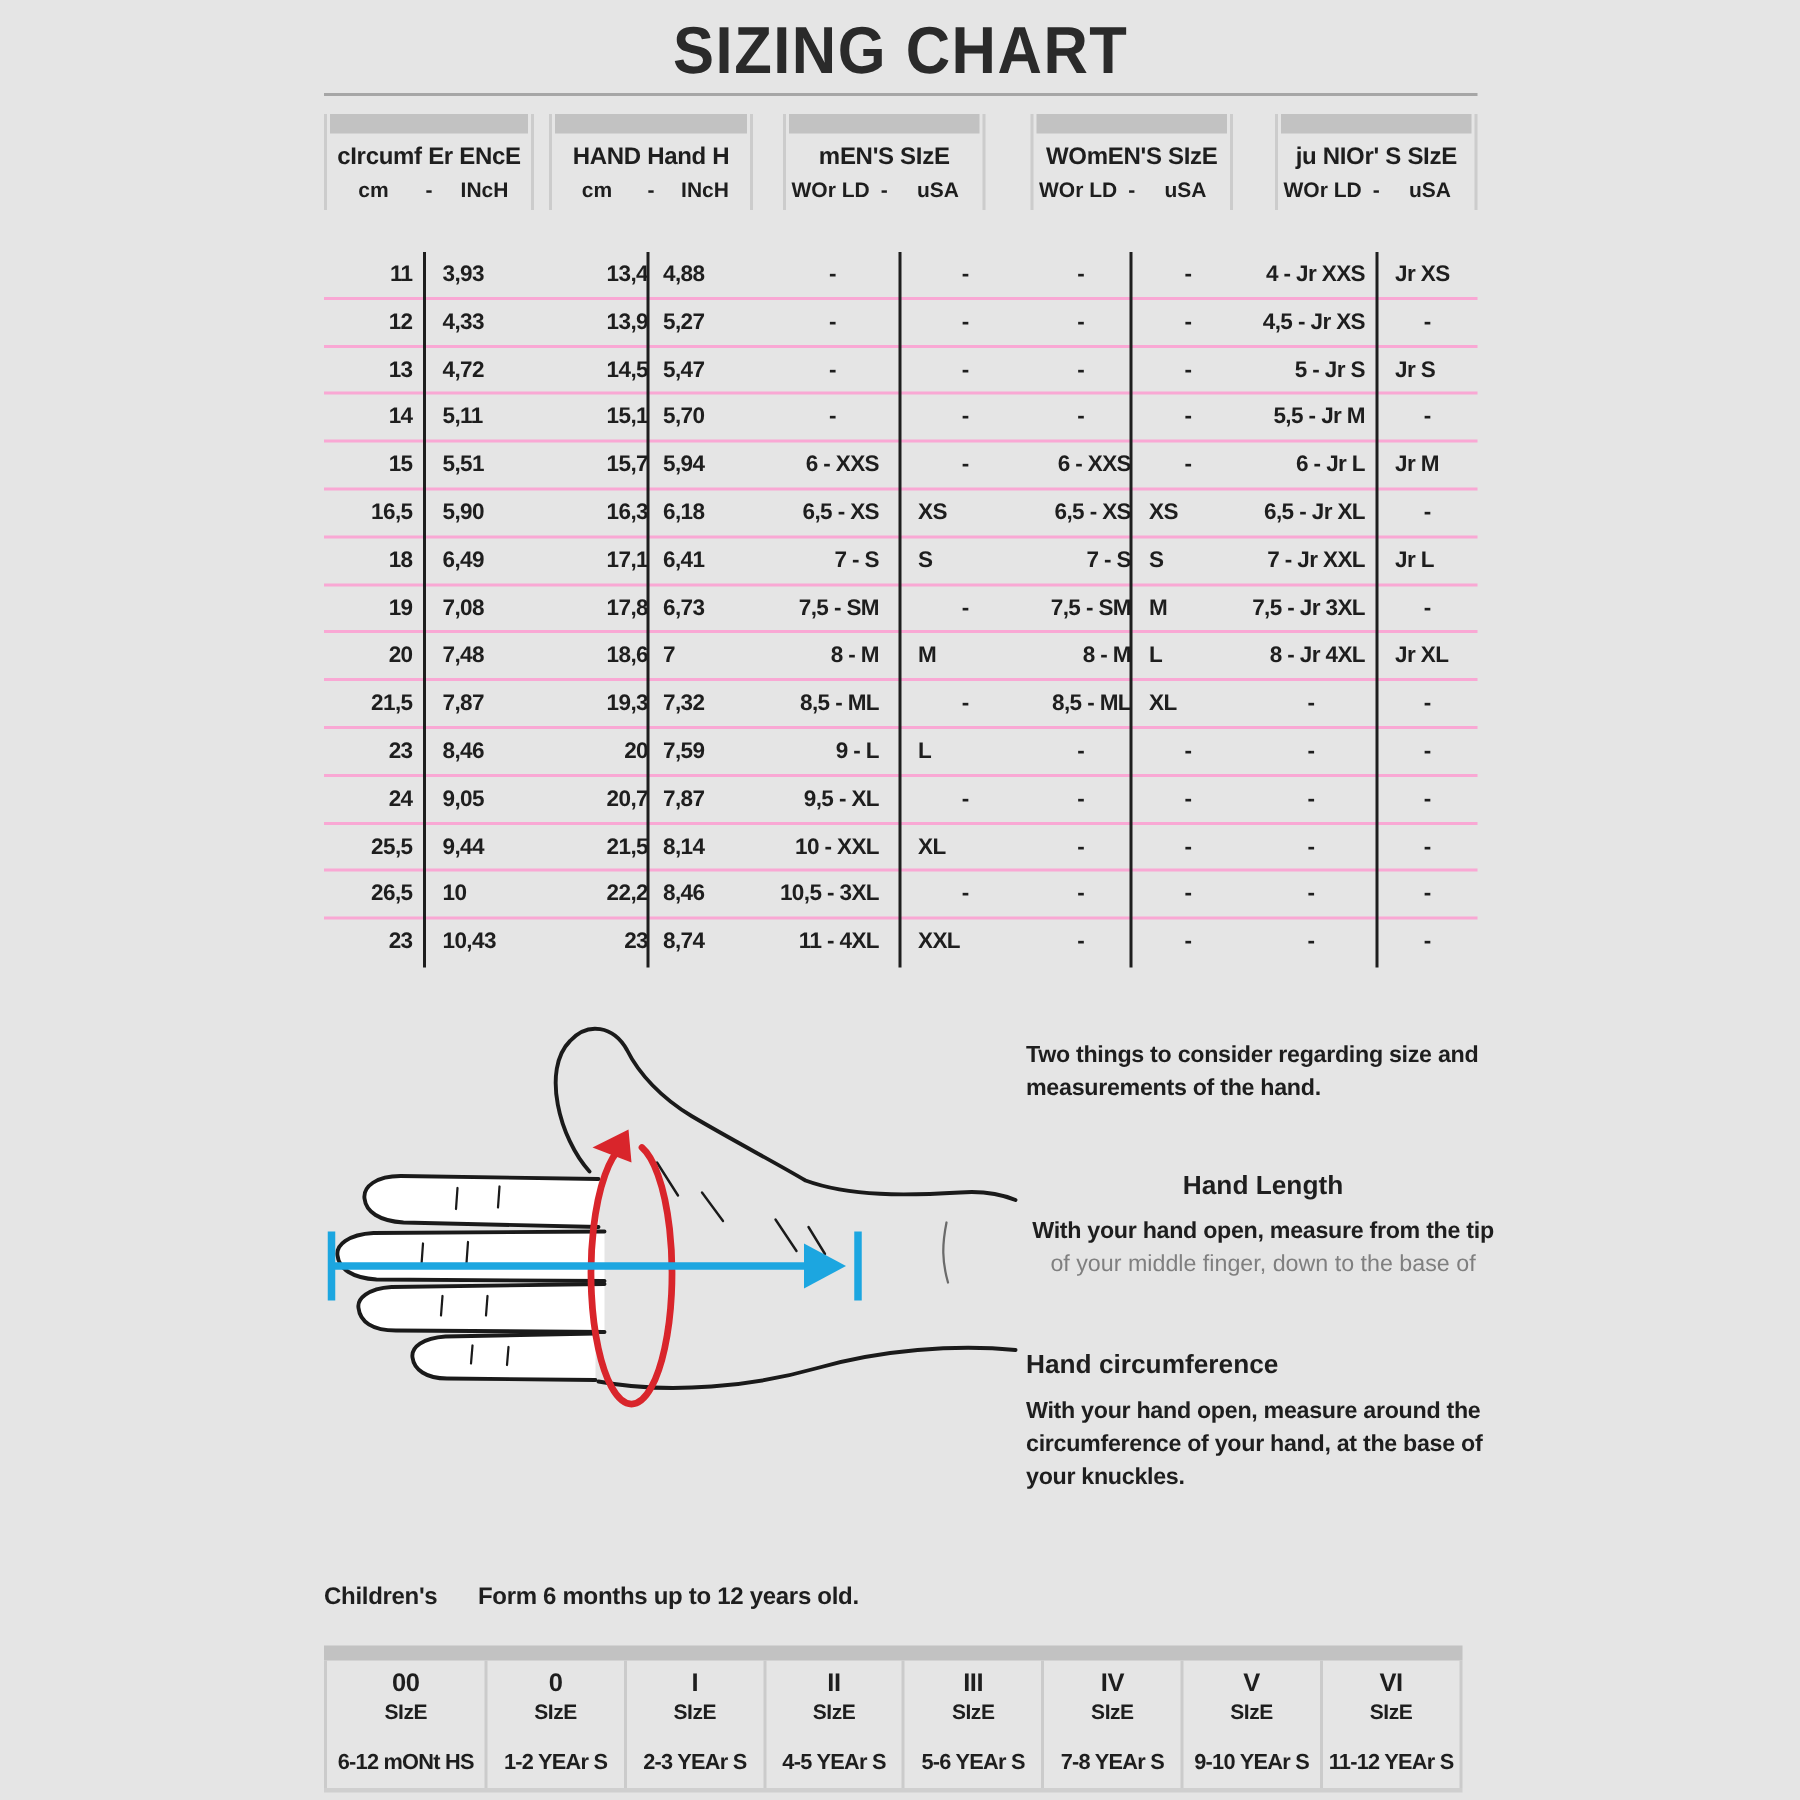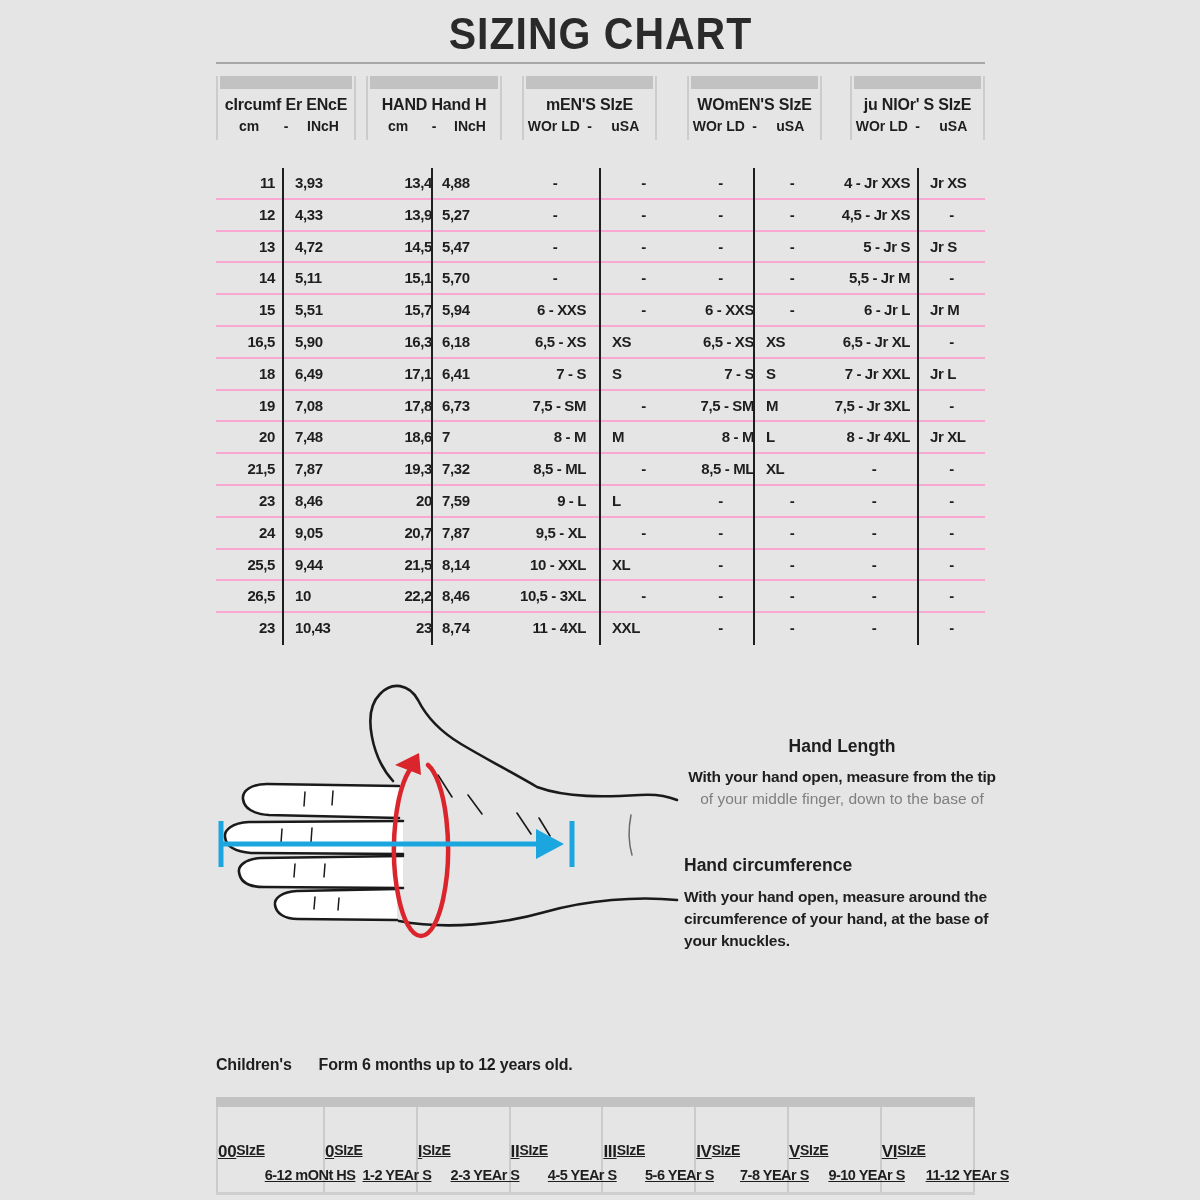--- a/index.html
+++ b/index.html
@@ -38,22 +38,22 @@
   .instr .line.light{font-weight:normal;color:#7f7f7f;letter-spacing:0;}
   .instr .heading{font-size:17.5px;font-weight:bold;line-height:22px;}
   .sec1{margin-top:42px;text-align:center;} .sec1 .body{margin-top:9px;}
   .sec2{margin-top:44px;} .sec2 .body{margin-top:10px;}
   
   .child-label{position:absolute;left:216px;top:1056px;font-size:16px;font-weight:bold;letter-spacing:-0.2px;}
   .child-label .note{margin-left:27px;}
   .ctable{position:absolute;left:216px;top:1097px;width:759px;}
   .cbar{height:10px;background:#c2c2c2;}
   .ccols{display:flex;height:85px;border-left:2px solid #cbcbcb;}
-  .ccol{border-right:2px solid #cbcbcb;box-sizing:border-box;display:flex;flex-direction:row;
-        align-items:center;width:92.8px;flex:none;text-decoration:underline;}
+  .ccol{border-right:2px solid #cbcbcb;box-sizing:border-box;display:flex;flex-direction:column;
+        align-items:center;width:92.8px;flex:none;}
   .ccol.first{width:107px;}
   .ccol.last{flex:1;}
   .csize{margin-top:5px;font-size:17px;font-weight:bold;letter-spacing:-0.3px;}
   .cword{margin-top:1px;font-size:14px;font-weight:bold;letter-spacing:-0.3px;}
   .cage{margin-top:auto;margin-bottom:9px;font-size:14.5px;font-weight:bold;
         letter-spacing:-0.5px;white-space:nowrap;}
   .cbottom{height:3px;background:#cfcfcf;}
 </style>
 </head>
 <body>
@@ -329,20 +329,24 @@
     </g>
     <g stroke="#1ca6e0" fill="#1ca6e0">
       <line x1="38" y1="169" x2="352" y2="169" stroke-width="5"></line>
       <polygon stroke="none" points="379,169 351,154 351,184"></polygon>
       <line x1="36" y1="146" x2="36" y2="192" stroke-width="5"></line>
       <line x1="387" y1="146" x2="387" y2="192" stroke-width="5"></line>
     </g>
   </svg>
 
   <div class="instr">
+    <div id="intro">
+        <div class="line">Two things to consider regarding size and</div>
+        <div class="line">measurements of the hand.</div>
+      </div>
     <div id="sections">
         <div class="sec1">
           <div class="heading">Hand Length</div>
           <div class="body">
             <div class="line">With your hand open, measure from the tip</div>
             <div class="line light">of your middle finger, down to the base of</div>
           </div>
         </div>
         <div class="sec2">
           <div class="heading">Hand circumference</div>

